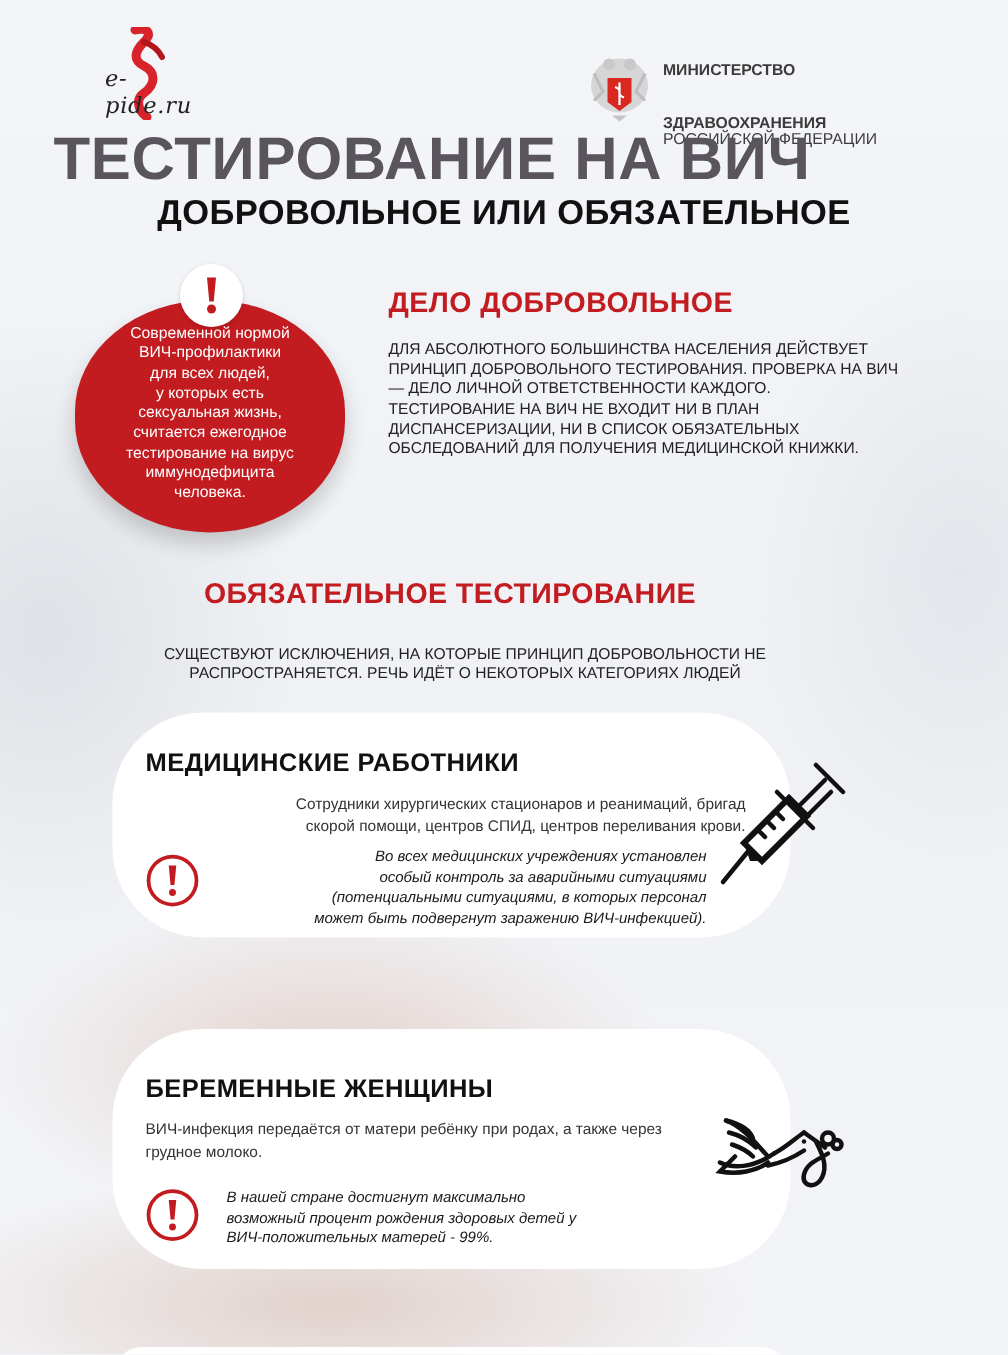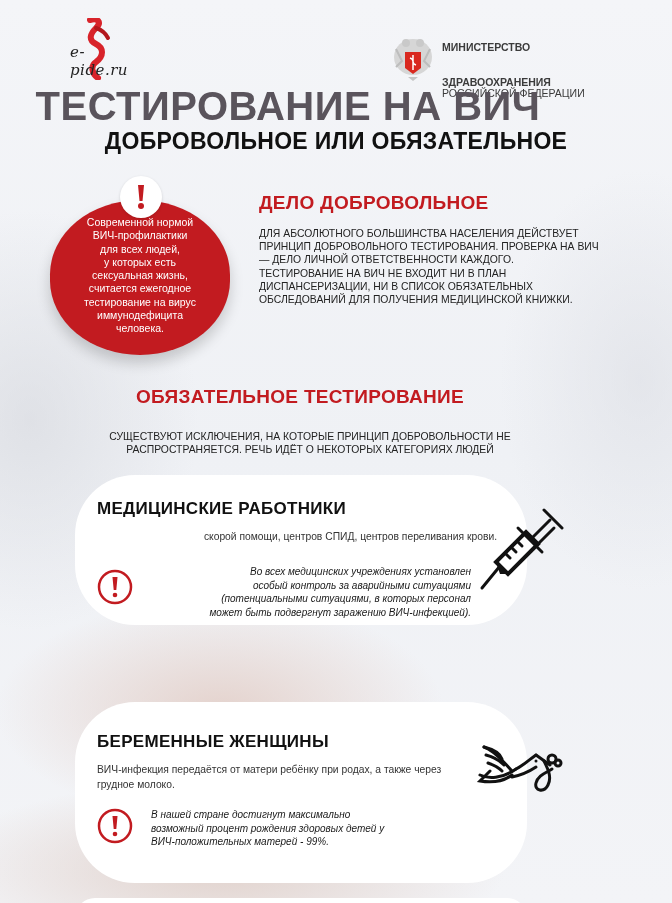--- a/index.html
+++ b/index.html
@@ -87,21 +87,21 @@
     line-height: 13px; color: #222; text-transform: uppercase;
   }
 
   
   .card {
     left: 75px; width: 452px;
     background: #fff;
     border-radius: 60px 60px 60px 60px / 60px 60px 60px 60px;
   }
   .card-1 { top: 475px; height: 150px; text-align: right; }
-  .card-2 { top: 702px; height: 181px; }
+  .card-2 { top: 686px; height: 160px; }
   .card-3 { top: 898px; height: 40px; }
   .card-title {
     position: absolute; left: 22px; top: 24px;
     font-family: "Liberation Sans", sans-serif; font-weight: 900;
     font-size: 17px; color: #111; letter-spacing: 0.3px;
   }
   .card-2 .card-title { top: 30px; }
   .card-desc {
     position: absolute; left: 22px; top: 54px; width: 400px;
     font-family: "Liberation Sans", sans-serif; font-size: 10.3px;
@@ -178,20 +178,21 @@
 
 <div class="layer mand-title">ОБЯЗАТЕЛЬНОЕ ТЕСТИРОВАНИЕ</div>
 <div class="layer mand-text">
   <div>Существуют исключения, на которые принцип добровольности не</div>
   <div>распространяется. Речь идёт о некоторых категориях людей</div>
 </div>
 
 <div class="layer card card-1">
   <div class="card-title">МЕДИЦИНСКИЕ РАБОТНИКИ</div>
   <div class="card-desc">
+    <div>Сотрудники хирургических стационаров и реанимаций, бригад</div>
     <div>скорой помощи, центров СПИД, центров переливания крови.</div>
   </div>
   <svg class="warn-icon" width="36" height="36" viewBox="0 0 36 36">
     <circle cx="18" cy="18" r="16" fill="none" stroke="#c21b20" stroke-width="2.5"></circle>
     <path d="M15.5 8 L20.5 8 L19.3 21 L16.7 21 Z" fill="#c21b20"></path>
     <circle cx="18" cy="26" r="2.3" fill="#c21b20"></circle>
   </svg>
   <div class="card-note">
     <div>Во всех медицинских учреждениях установлен</div>
     <div>особый контроль за аварийными ситуациями</div>

